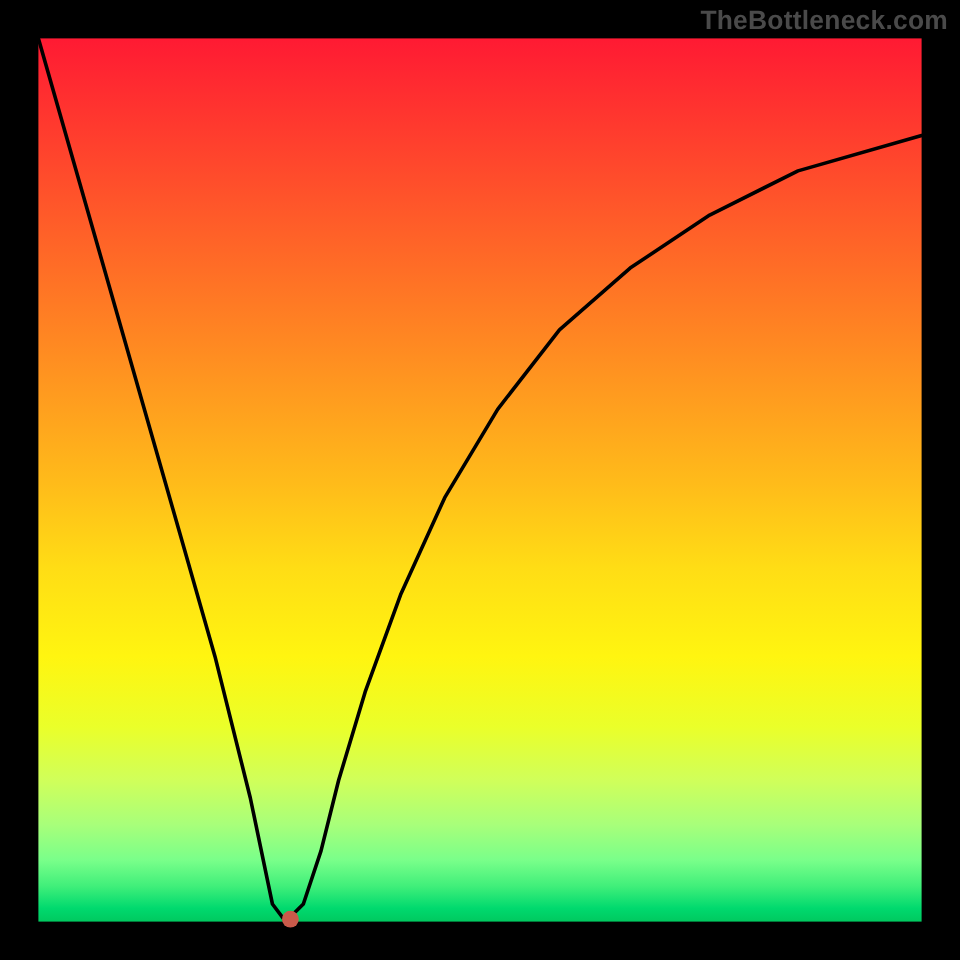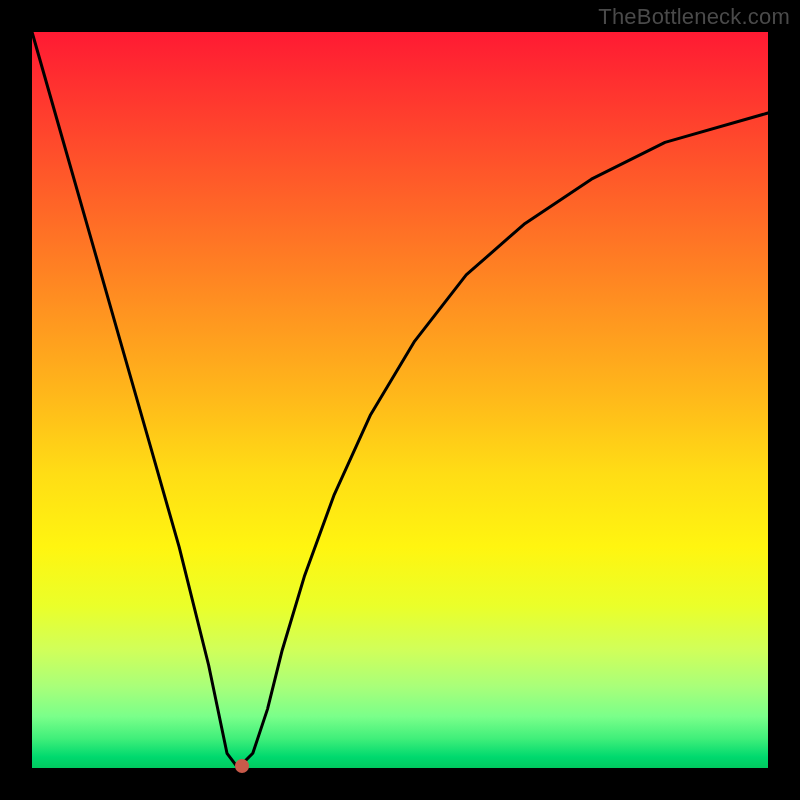--- a/index.html
+++ b/index.html
@@ -16,21 +16,21 @@
     width: 800px;
     height: 800px;
     background: #000;
   }
   .watermark {
     position: absolute;
     top: 4px;
     right: 10px;
     color: #4a4a4a;
     font-size: 22px;
-    font-weight: 400;
+    font-weight: 700;
     letter-spacing: 0.2px;
     z-index: 5;
     user-select: none;
   }
   .plot-area {
     position: absolute;
     left: 32px;
     top: 32px;
     width: 736px;
     height: 736px;

